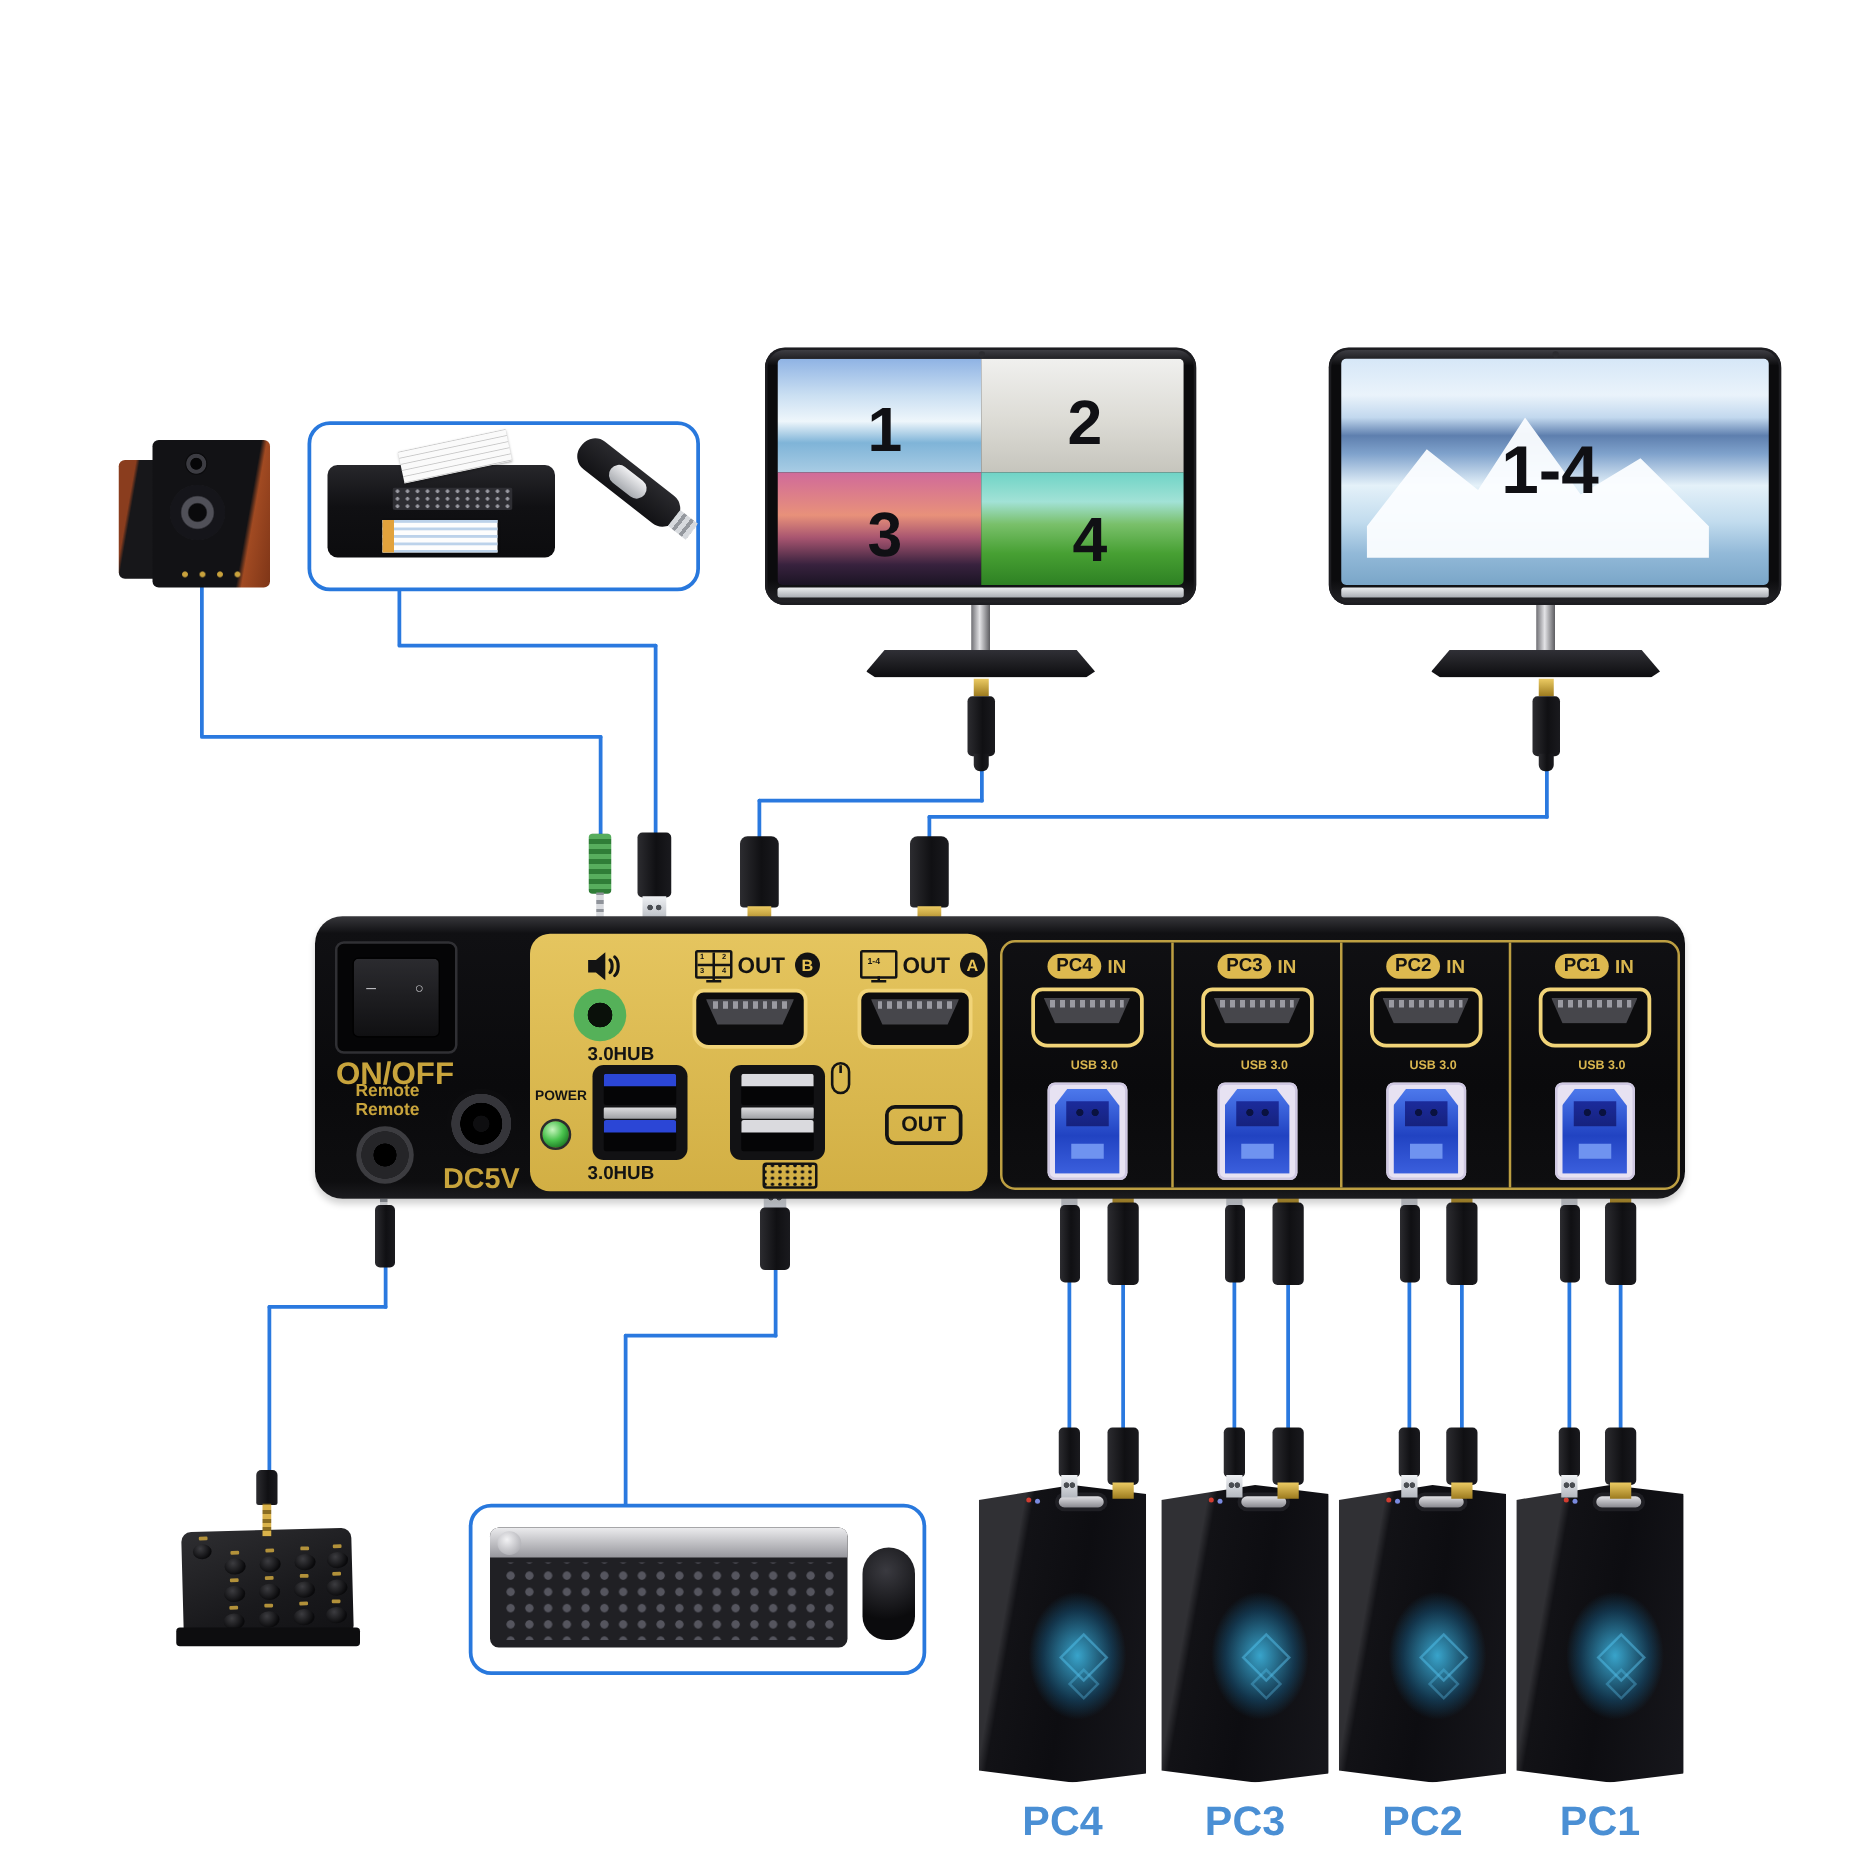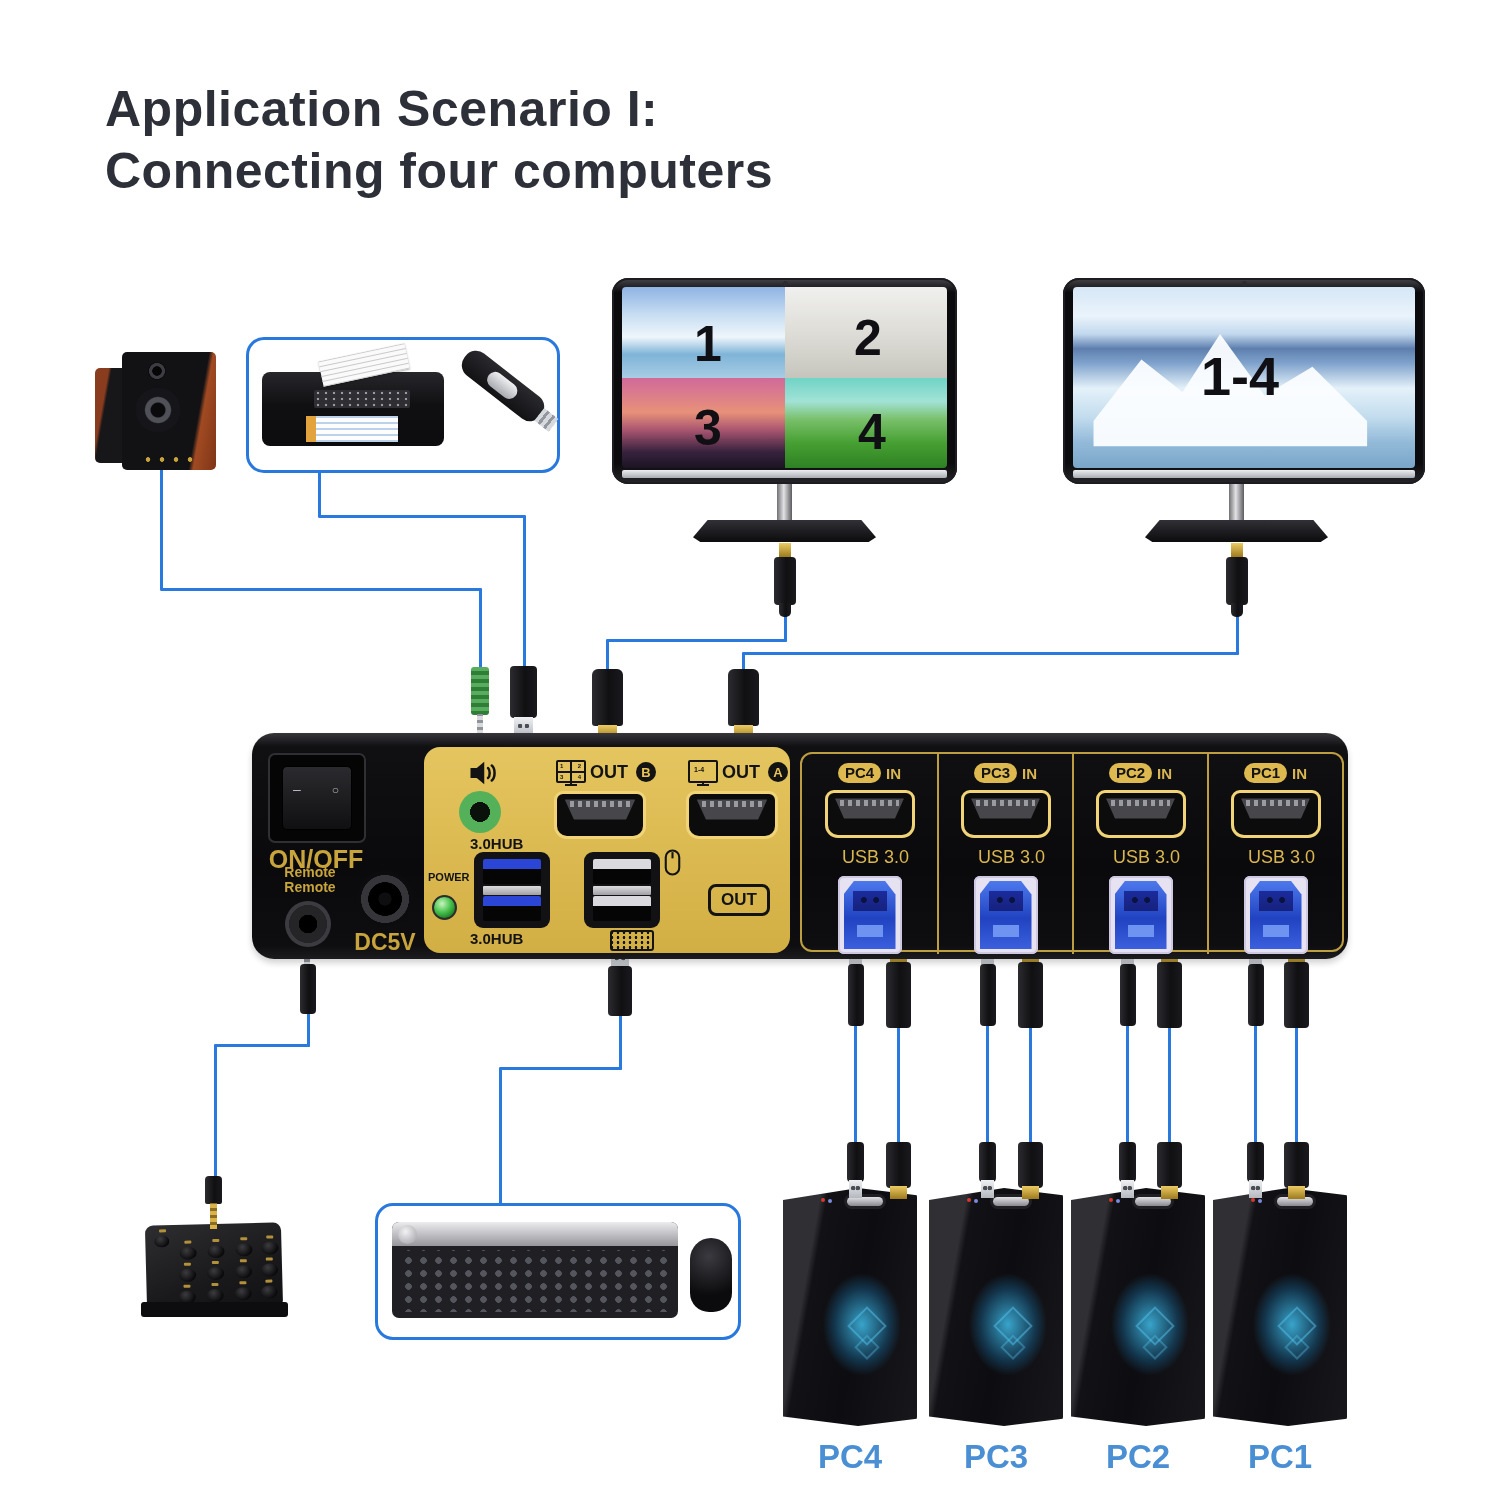--- a/index.html
+++ b/index.html
@@ -67,21 +67,21 @@
   .mini-mon span{position:absolute;font-size:6px;font-weight:700;color:#131313;line-height:6px;}
   .kicon{position:absolute;border:2px solid #131313;border-radius:3px;
         background:radial-gradient(circle,#131313 1.1px,transparent 1.6px);background-size:6px 5px;background-position:3px 3px;}
   .pcgrid{position:absolute;left:548px;top:19px;width:540px;height:196px;border:2px solid #bd9f42;border-radius:12px;
         display:grid;grid-template-columns:repeat(4,1fr);}
   .pc-col{position:relative;border-left:2px solid #bd9f42;display:flex;flex-direction:column;align-items:center;}
   .pc-col:first-child{border-left:none;}
   .pclabrow{margin-top:9px;display:flex;align-items:center;gap:5px;height:20px;}
   .pcpill{background:#ddb94f;color:#131313;border-radius:10px;padding:0 7px;font-weight:800;font-size:15px;line-height:20px;}
   .inlab{color:#d9b64f;font-weight:800;font-size:15px;}
-  .usblab{color:#d9b64f;font-weight:400;font-size:18px;margin-top:9px;margin-left:12px;}
+  .usblab{color:#d9b64f;font-weight:700;font-size:10px;margin-top:9px;margin-left:12px;}
   .usbb{position:relative;width:64px;height:78px;margin-top:8px;background:#e7e2f2;border-radius:6px;
         box-shadow:inset 0 0 0 2px #cfc8e2;}
   .usbb::before{content:"";position:absolute;inset:5px 6px;background:linear-gradient(180deg,#4d79ec,#2143c2 55%,#3b5fdd);
         clip-path:polygon(0 20%,20% 0,80% 0,100% 20%,100% 100%,0 100%);}
   .usbb::after{content:"";position:absolute;left:15px;right:15px;top:15px;height:20px;
         background:radial-gradient(circle at 32% 45%,#0a1240 2.6px,transparent 3.2px),
                    radial-gradient(circle at 68% 45%,#0a1240 2.6px,transparent 3.2px),
                    linear-gradient(#1b2b9c,#16227e);
         box-shadow:0 30px 0 -4px #6f93f0;}
   
@@ -136,24 +136,20 @@
   .stick::before{content:"";position:absolute;left:30px;top:6px;width:34px;height:16px;border-radius:8px;
         background:linear-gradient(#f0f0f2,#a8abb0);}
   .stick::after{content:"";position:absolute;right:-16px;top:6px;width:18px;height:16px;
         background:repeating-linear-gradient(90deg,#d6d9dd 0 4px,#94989e 4px 7px);}
 </style>
 </head>
 <body>
 
 <div class="stage">
 
-  <div class="title">
-    <div>Application Scenario I:</div>
-    <div>Connecting four computers</div>
-  </div>
 
   <div class="wire v" style="left:160px;top:468px;height:122px"></div>
   <div class="wire h" style="left:160px;top:588px;width:322px"></div>
   <div class="wire v" style="left:479px;top:588px;height:82px"></div>
   <div class="wire v" style="left:318px;top:470px;height:47px"></div>
   <div class="wire h" style="left:318px;top:515px;width:208px"></div>
   <div class="wire v" style="left:523px;top:515px;height:155px"></div>
   <div class="wire v" style="left:784px;top:615px;height:27px"></div>
   <div class="wire h" style="left:606px;top:639px;width:181px"></div>
   <div class="wire v" style="left:606px;top:639px;height:36px"></div>

